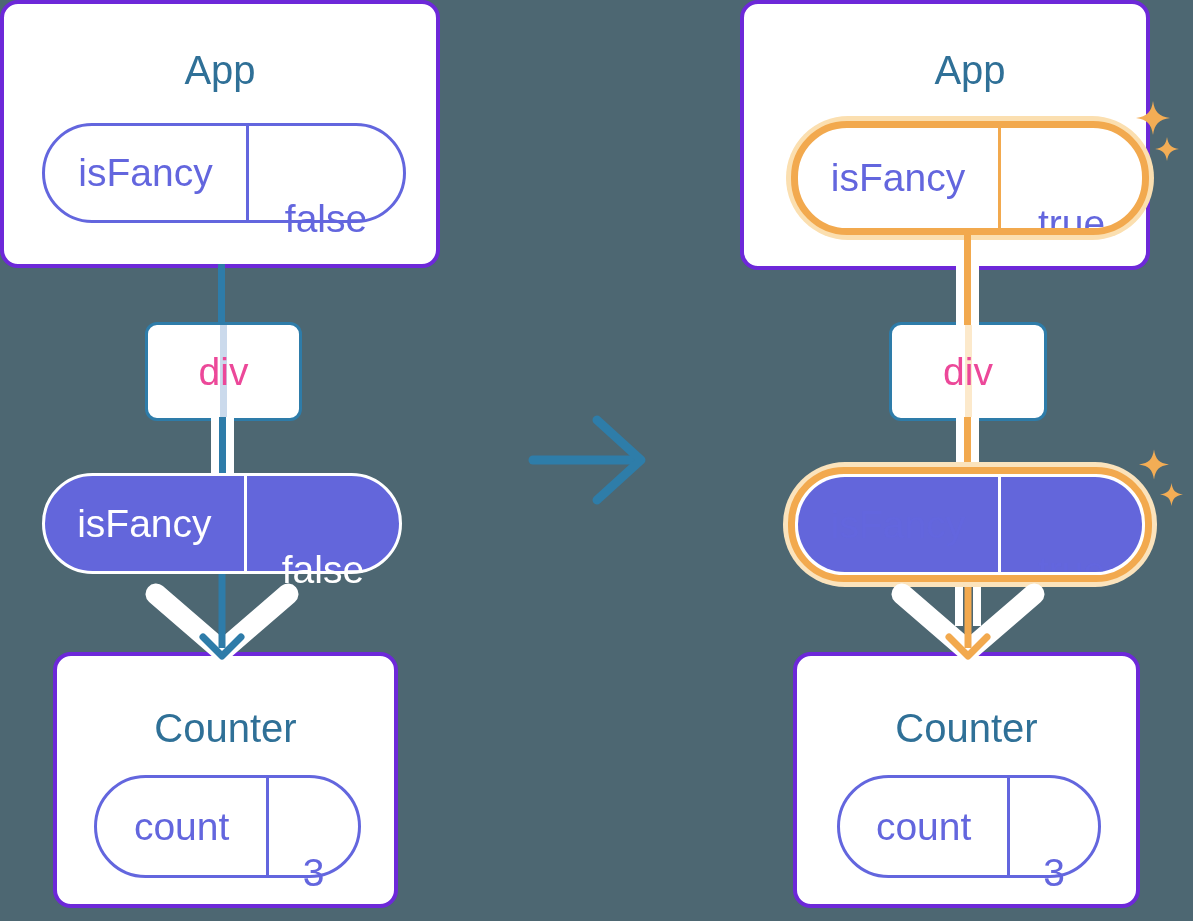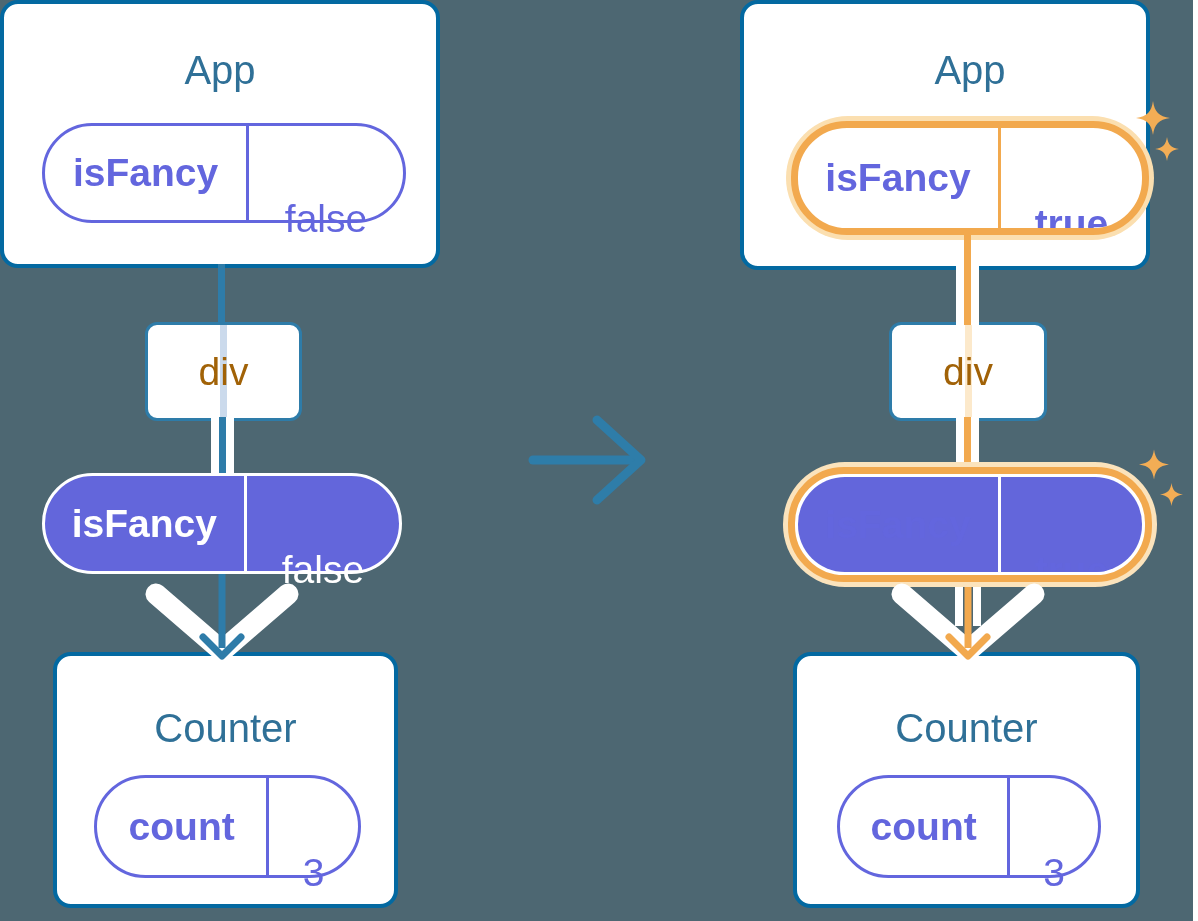--- a/index.html
+++ b/index.html
@@ -1,38 +1,38 @@
 <!DOCTYPE html>
 <html><head>
 <meta charset="utf-8">
 <style>
   * { box-sizing: border-box; }
   body { margin:0; background:#fff; font-family:"Liberation Sans", sans-serif; }
   .canvas { position:relative; width:1198px; height:921px; background:#fff; overflow:hidden; }
   .diagram-bg { position:absolute; left:0; top:0; width:1193px; height:921px; background:#4D6772; }
 
-  .card { position:absolute; background:#fff; border:4px solid #0369a1; border-radius:18px; z-index:1; }
+  .card { position:absolute; background:#fff; border:4px solid #6d28d9; border-radius:18px; z-index:1; }
   .card-title { position:absolute; left:0; right:0; text-align:center; color:#2F7097; font-size:40px; font-weight:500; z-index:2; }
 
   .divbox { position:absolute; background:#fff; border:3px solid #2E7CA9; border-radius:12px; z-index:1; overflow:hidden; }
   .divbox .thru-line { position:absolute; left:calc(50% - 3.5px); top:0; bottom:0; width:7px; }
   .thru-blue { background:#CBDAEC; }
   .thru-orange { background:#FCE9CB; }
   .divbox .divlabel { position:absolute; left:0; right:0; top:0; bottom:0; display:flex; align-items:center; justify-content:center;
-    color:#a16207; font-size:39px; font-weight:500; }
+    color:#ec4899; font-size:39px; font-weight:500; }
 
   .pill { position:absolute; display:flex; border-radius:52px; font-size:39px; z-index:6; }
   .pill .cell { display:flex; align-items:center; justify-content:center; height:100%; }
   .pill-outline { background:#fff; border:3px solid #6366DE; color:#6366DE; }
   .pill-outline .cell-l { border-right:3px solid #6366DE; }
   .pill-solid { background:#6366DB; border:3px solid #fff; color:#fff; }
   .pill-solid .cell-l { border-right:3px solid #fff; }
-  .cell-l { width:57%;font-weight:bold; } .cell-r { flex:1;margin-top:46px; }
+  .cell-l { width:57%; } .cell-r { flex:1;margin-top:46px; }
   .wide-l .cell-l { width:66%; }
-  .bold { font-weight:bold; }
+  .bold { font-weight:normal; }
 
   .halo { position:absolute; background:#FBDFB0; border-radius:62px; padding:5px; z-index:6; }
   .ring { height:100%; width:100%; border:7px solid #F2A94E; background:#fff; border-radius:56px; display:flex; overflow:hidden; }
   .ring .cell { display:flex; align-items:center; justify-content:center; height:100%; font-size:39px; color:#6366DE; }
   .ring .cell-l { width:59%; border-right:3px solid #F2A94E; }
   .ring-fill { padding:0; }
   .purple-inner { flex:1; margin:3px; background:#6366DB; border-radius:47px; display:flex; color:#fff; font-size:39px; overflow:hidden; }
   .purple-inner .cell { display:flex; align-items:center; justify-content:center; height:100%; }
   .purple-inner .cell-l { width:59%; border-right:3px solid #fff; }
 

